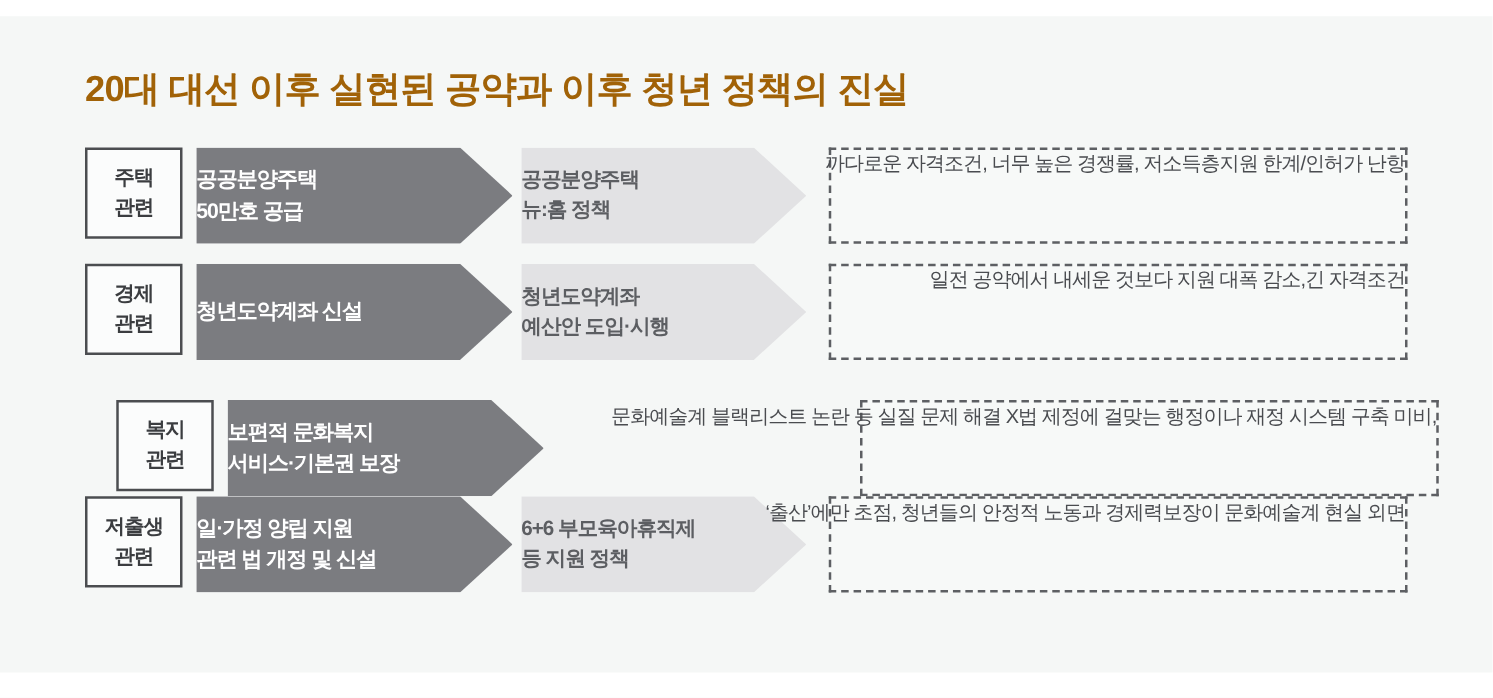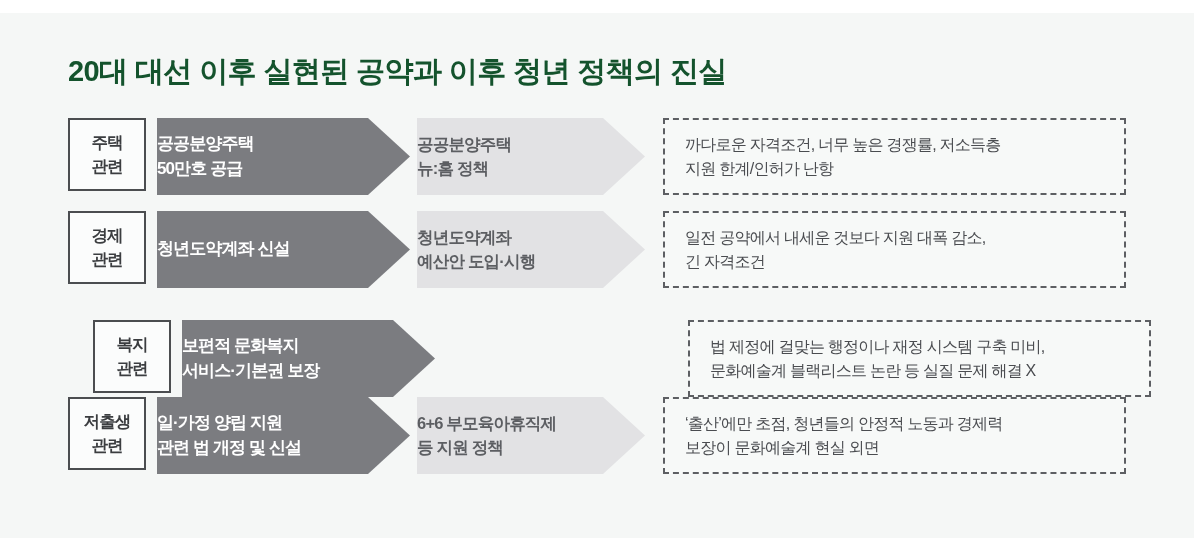--- a/index.html
+++ b/index.html
@@ -26,21 +26,21 @@
   }
 
   
   .page-title {
     position: absolute;
     left: 68px;
     top: 52px;
     font-size: 29px;
     font-weight: 700;
     letter-spacing: -0.6px;
-    color: #14532d;
+    color: #a16207;
     white-space: nowrap;
   }
 
   
   .rows {
     position: absolute;
     left: 0;
     top: 0;
     width: 1194px;
     height: 450px;
@@ -126,22 +126,22 @@
   .note-box {
     position: absolute;
     left: 663px;
     top: 0;
     width: 463px;
     height: 77px;
     border: 2px dashed #5d5f63;
     background: #f7f9f8;
     box-sizing: border-box;
     display: flex;
-    flex-direction: column;
-    justify-content: center;
+    flex-direction: row;
+    justify-content: flex-end;
     padding-left: 20px;
   }
   .note-line {
     font-size: 16px;
     font-weight: 500;
     line-height: 1.5;
     color: #4a4c50;
     letter-spacing: -0.75px;
     white-space: nowrap;
   }
@@ -196,22 +196,22 @@
   <div class="row row-2">
     <div class="cat-box">
       <span class="cat-line">복지</span>
       <span class="cat-line">관련</span>
     </div>
     <div class="arrow arrow-promise">
       <span class="arrow-line">보편적 문화복지</span>
       <span class="arrow-line">서비스·기본권 보장</span>
     </div>
     <div class="note-box">
+      <span class="note-line">문화예술계 블랙리스트 논란 등 실질 문제 해결 X</span>
       <span class="note-line">법 제정에 걸맞는 행정이나 재정 시스템 구축 미비,</span>
-      <span class="note-line">문화예술계 블랙리스트 논란 등 실질 문제 해결 X</span>
     </div>
   </div>
 
   <div class="row row-3">
     <div class="cat-box">
       <span class="cat-line">저출생</span>
       <span class="cat-line">관련</span>
     </div>
     <div class="arrow arrow-promise">
       <span class="arrow-line">일·가정 양립 지원</span>

